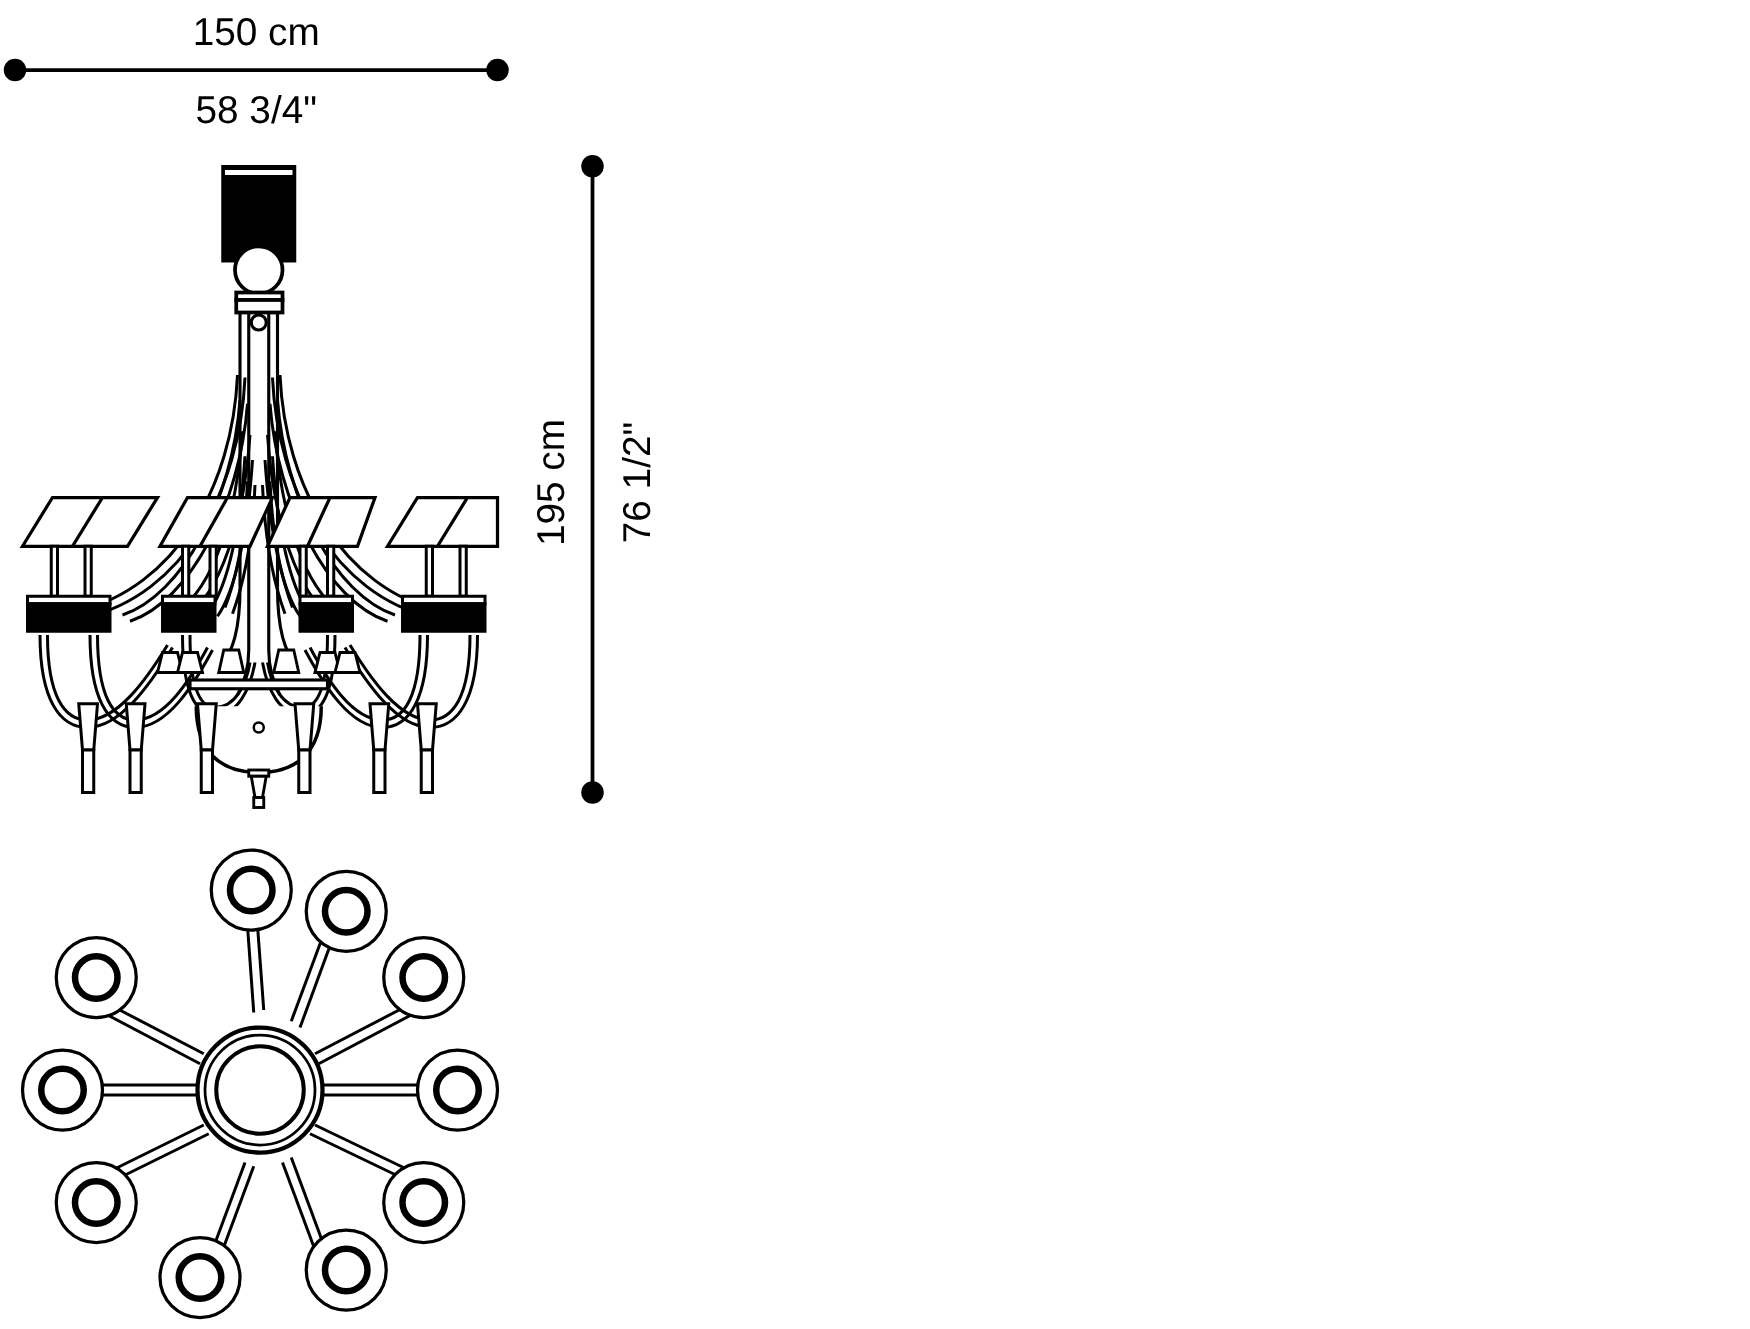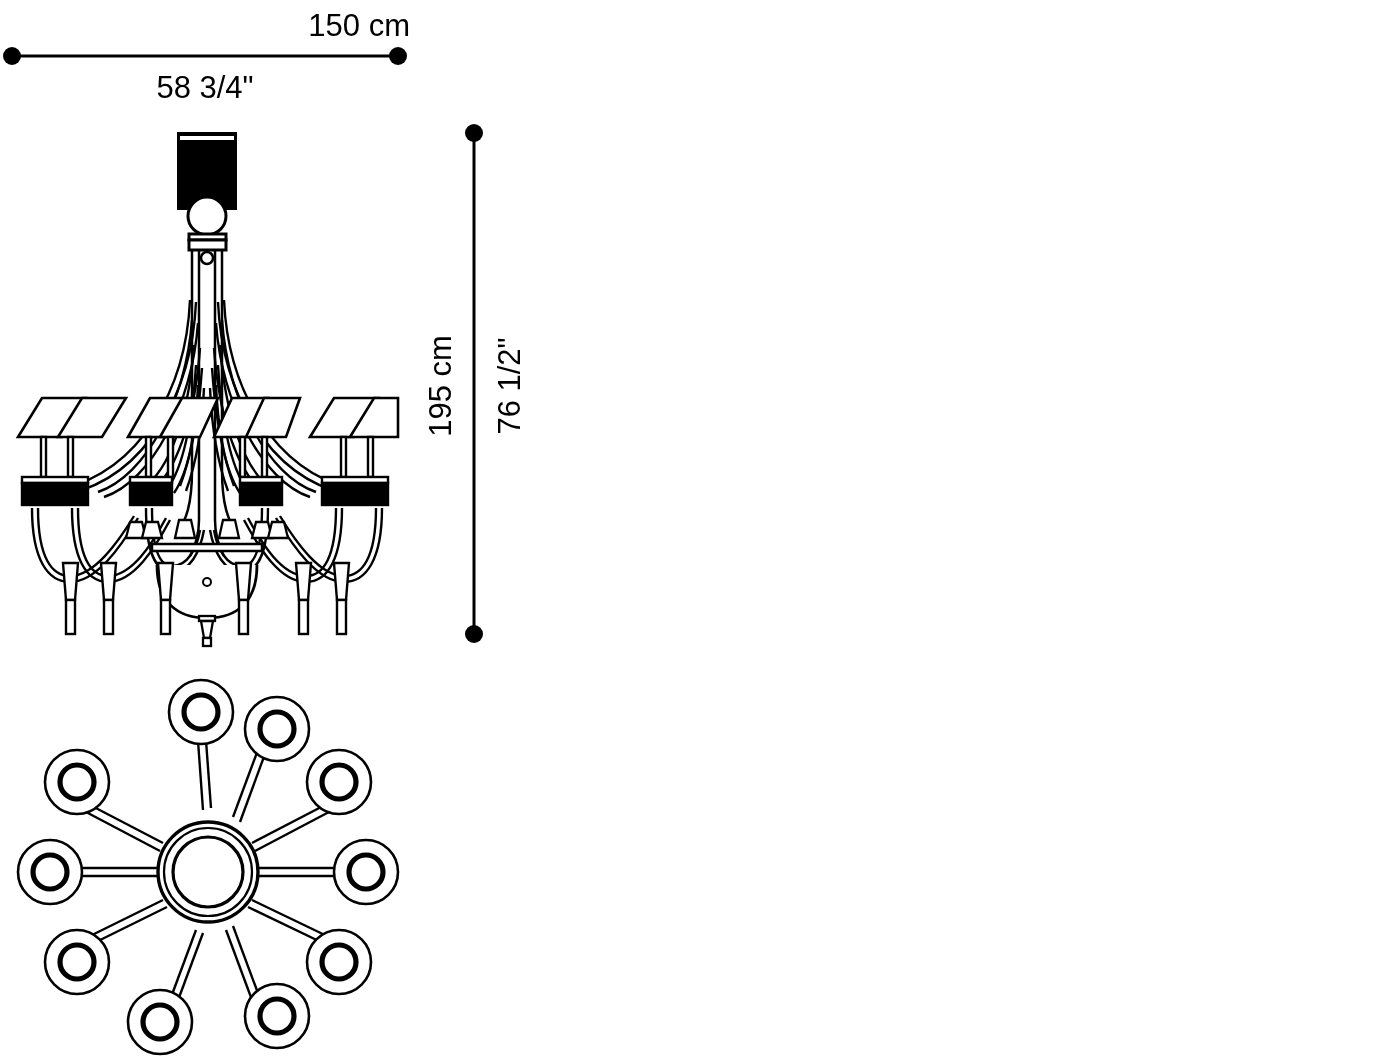--- a/index.html
+++ b/index.html
@@ -28,21 +28,21 @@
     font-size: 31px;
     font-weight: 400;
     color: #000000;
     white-space: nowrap;
     letter-spacing: 0px;
   }
   #width-cm-label {
     left: 0;
     top: 8px;
     width: 410px;
-    text-align: right;
+    text-align: center;
   }
   #width-in-label {
     left: 0;
     top: 70px;
     width: 410px;
     text-align: center;
   }
   .vert-label {
     transform-origin: 50% 50%;
     transform: rotate(-90deg);

